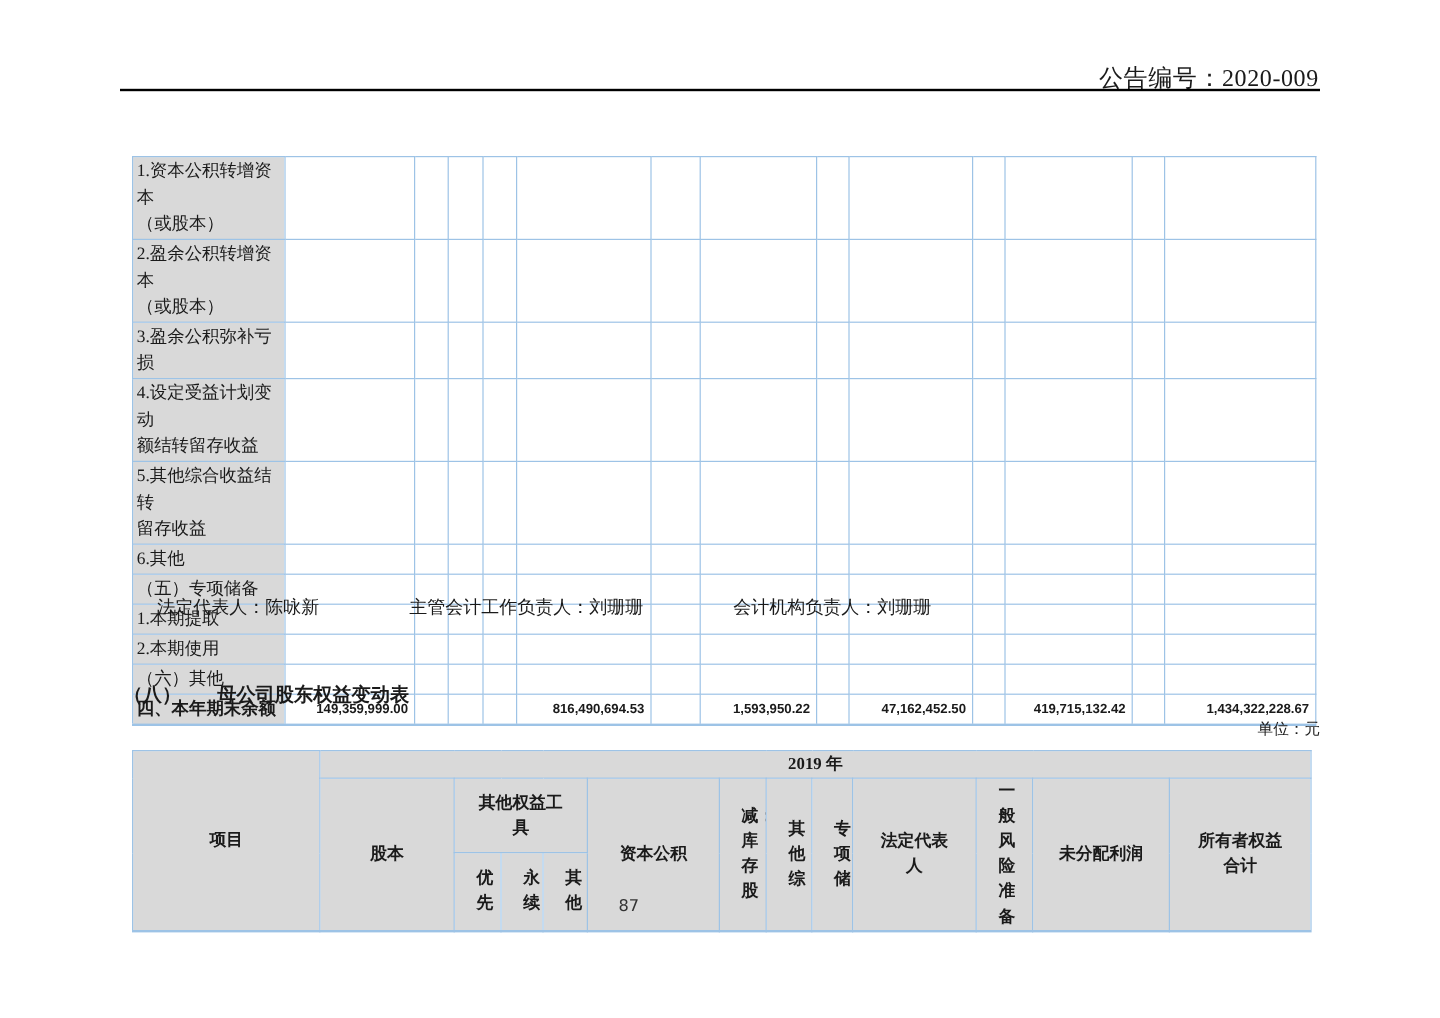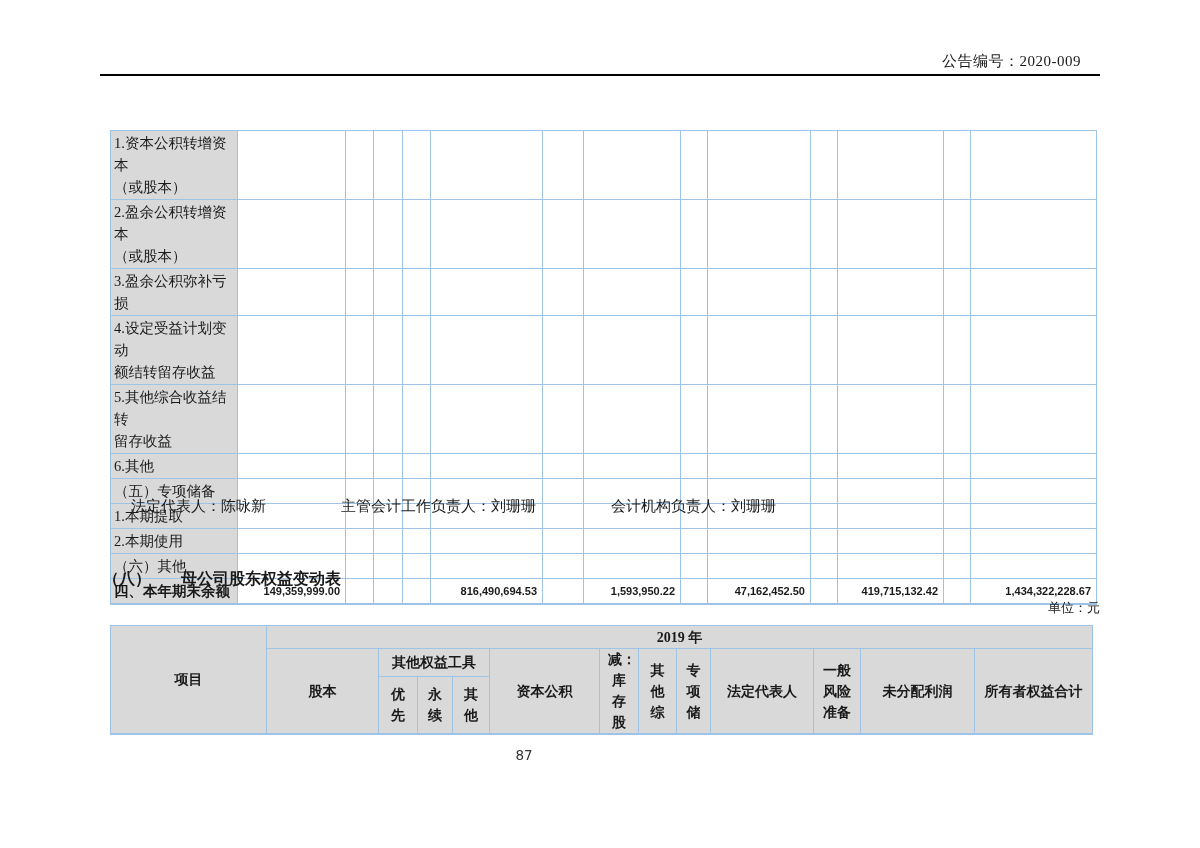--- a/index.html
+++ b/index.html
@@ -1,20 +1,20 @@
 <!DOCTYPE html>
 <html><head>
 <meta charset="utf-8">
 <style>
   * { margin:0; padding:0; box-sizing:border-box; }
   html,body { width:1200px; height:848px; background:#ffffff; }
   body { font-family:"Liberation Serif", serif; color:#1a1a1a; position:relative; }
   .page { position:relative; width:1200px; height:848px; background:#fff; overflow:hidden; }
 
-  .announcement { position:absolute; top:52px; right:119px; font-size:15px; letter-spacing:0.5px; }
+  .announcement { position:absolute; top:52px; right:101px; font-size:20px; letter-spacing:0.5px; }
   .header-rule { position:absolute; top:74px; left:100px; width:1000px; height:2px; background:#000; }
 
   table { border-collapse:collapse; table-layout:fixed; }
   td { border:1px solid #9DC3E6; white-space:pre-line; overflow:hidden; }
 
   
   .t1 { position:absolute; left:110px; top:130px; width:986px; border-bottom:2px solid #9DC3E6; }
   .t1 td.lbl { background:#D9D9D9; font-size:14.5px; line-height:22px; padding:1px 2px 1px 3px; text-align:left; vertical-align:middle; }
   .t1 td.val { font-family:"Liberation Sans", sans-serif; font-size:11px; text-align:right; padding-right:5px; vertical-align:middle; }
   .t1 tr.dbl { height:47px; }
@@ -30,21 +30,21 @@
 
   
   .sec-title { position:absolute; top:569px; left:103px; font-size:16px; font-weight:bold; }
   .sec-title .pfx { display:inline-block; margin-right:30px; }
 
   
   .unit { position:absolute; top:599px; right:100px; font-size:13px; }
 
   
   .t2 { position:absolute; left:110px; top:625px; width:982px; border-bottom:2px solid #9DC3E6; }
-  .t2 td { background:#D9D9D9; font-weight:bold; font-size:14px; text-align:center; vertical-align:middle; line-height:21px; padding:0 8px; }
+  .t2 td { background:#D9D9D9; font-weight:bold; font-size:14px; text-align:center; vertical-align:middle; line-height:21px; padding:0 18px; }
   .t2 tr.hr1 { height:23px; }
   .t2 tr.hr2 { height:22px; }
   .t2 tr.hr3 { height:45px; }
 
   .page-number { position:absolute; top:747px; left:0; width:1048px; text-align:center; font-family:"DejaVu Sans", sans-serif; font-size:13.5px; color:#333; }
 </style>
 </head>
 <body>
 
 <div class="page">

